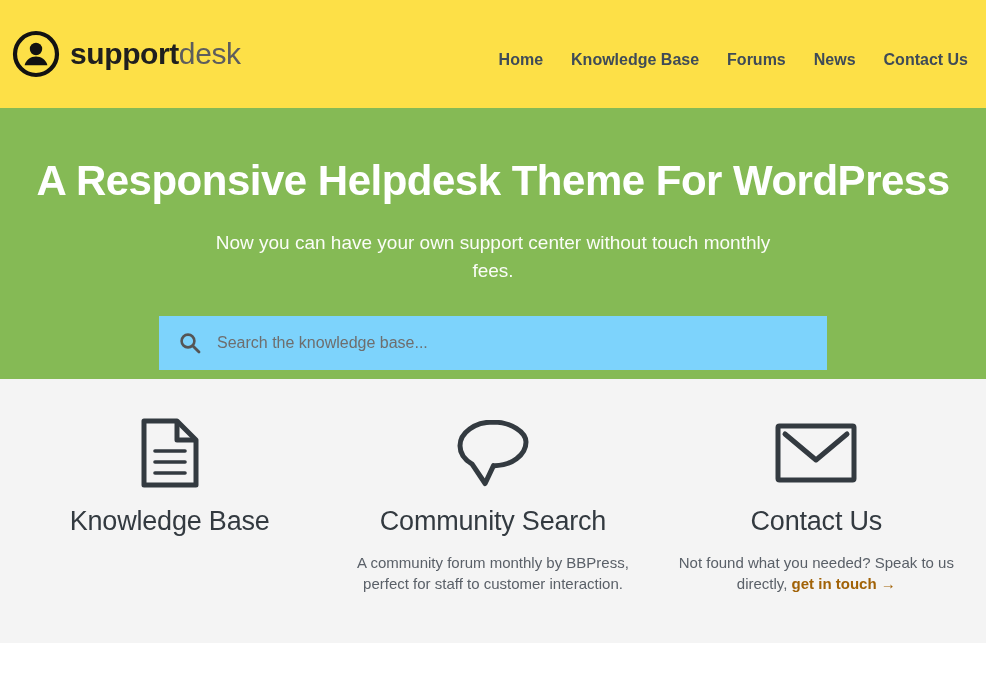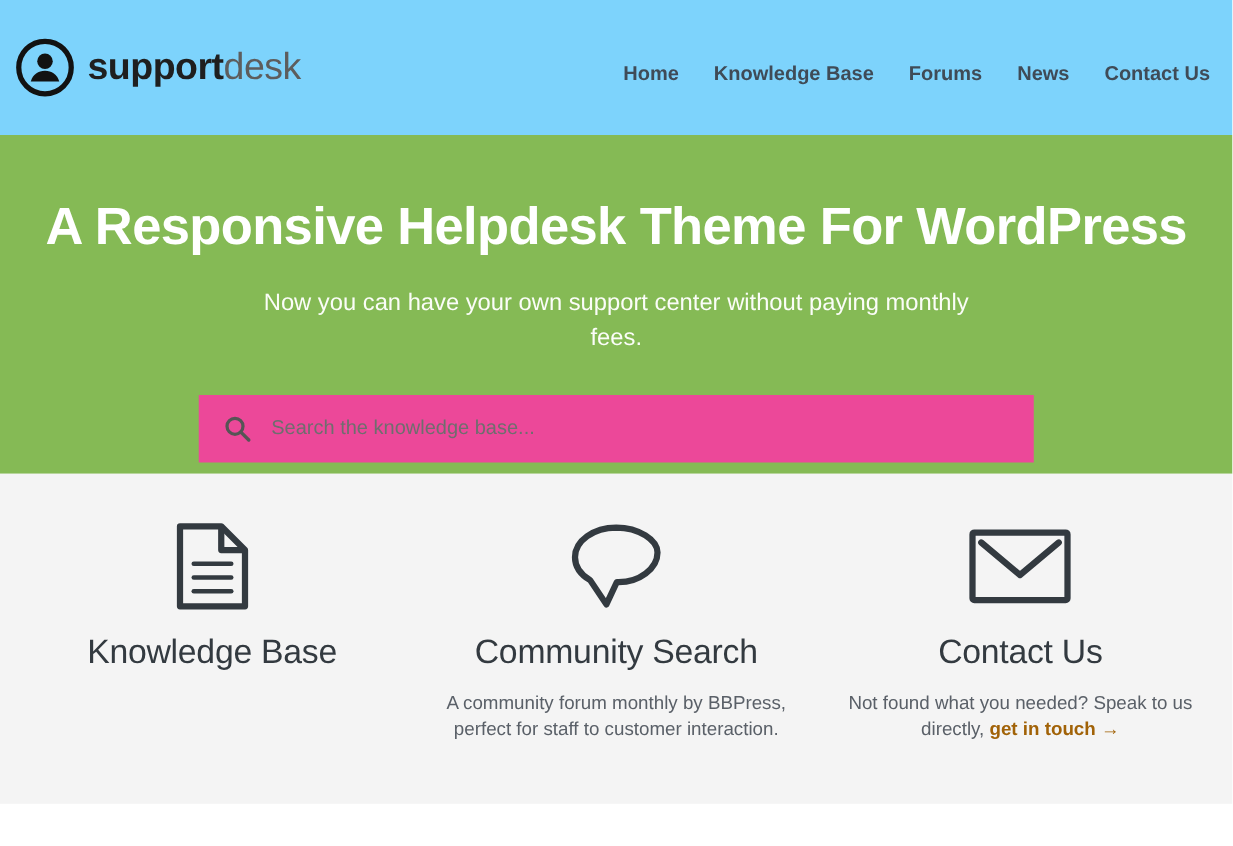--- a/index.html
+++ b/index.html
@@ -13,21 +13,21 @@
 
   body {
     font-family: "Liberation Sans", sans-serif;
     background: #ffffff;
     -webkit-font-smoothing: antialiased;
   }
 
   
   .site-header {
     height: 108px;
-    background: #7dd3fc;
+    background: #fde047;
     display: flex;
     align-items: center;
     padding: 0 18px 0 12px;
   }
 
   .brand {
     display: flex;
     align-items: center;
     gap: 10px;
     text-decoration: none;
@@ -96,21 +96,21 @@
     font-weight: 400;
     text-align: center;
     line-height: 1.45;
     margin-top: 25px;
     max-width: 600px;
   }
 
   .search-wrap {
     width: 668px;
     height: 54px;
-    background: #ec4899;
+    background: #7dd3fc;
     margin-top: 32px;
     display: flex;
     align-items: center;
     padding: 0 14px 0 20px;
   }
 
   .search-icon {
     width: 22px;
     height: 22px;
     flex: 0 0 auto;
@@ -203,21 +203,21 @@
     <a class="nav-item" href="#">News</a>
     <a class="nav-item" href="#">Contact Us</a>
   </nav>
 
 </header>
 
 <section class="hero">
 
   <h1 class="hero-title">A Responsive Helpdesk Theme For WordPress</h1>
 
-  <p class="hero-subtitle hero-sub">Now you can have your own support center without paying monthly fees.</p>
+  <p class="hero-subtitle hero-sub">Now you can have your own support center without touch monthly fees.</p>
 
   <div class="search-wrap">
     <span class="search-icon">
       <svg width="22" height="22" viewBox="0 0 22 22">
         <circle cx="9" cy="9" r="6.4" fill="none" stroke="#555555" stroke-width="2.6"></circle>
         <line x1="13.7" y1="13.7" x2="20" y2="20" stroke="#555555" stroke-width="2.8" stroke-linecap="round"></line>
       </svg>
     </span>
     <input class="search-input" type="text" placeholder="Search the knowledge base..." style="">
   </div>

